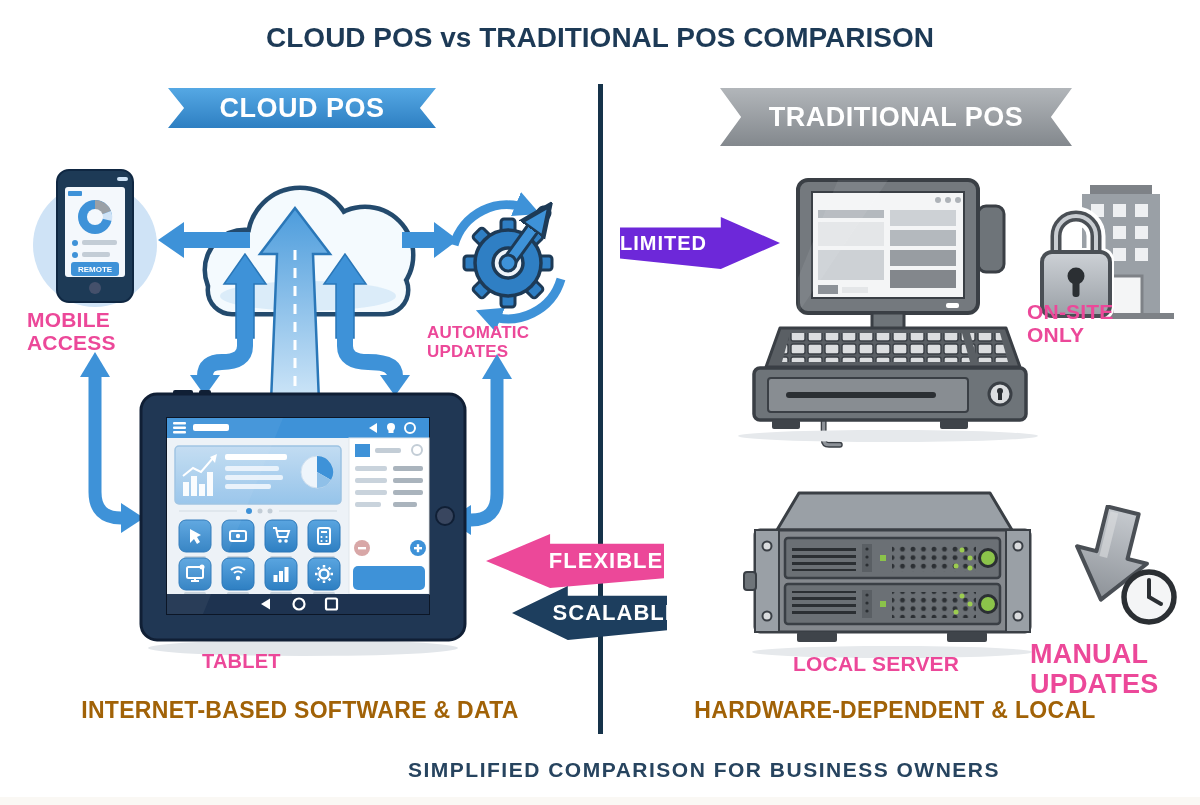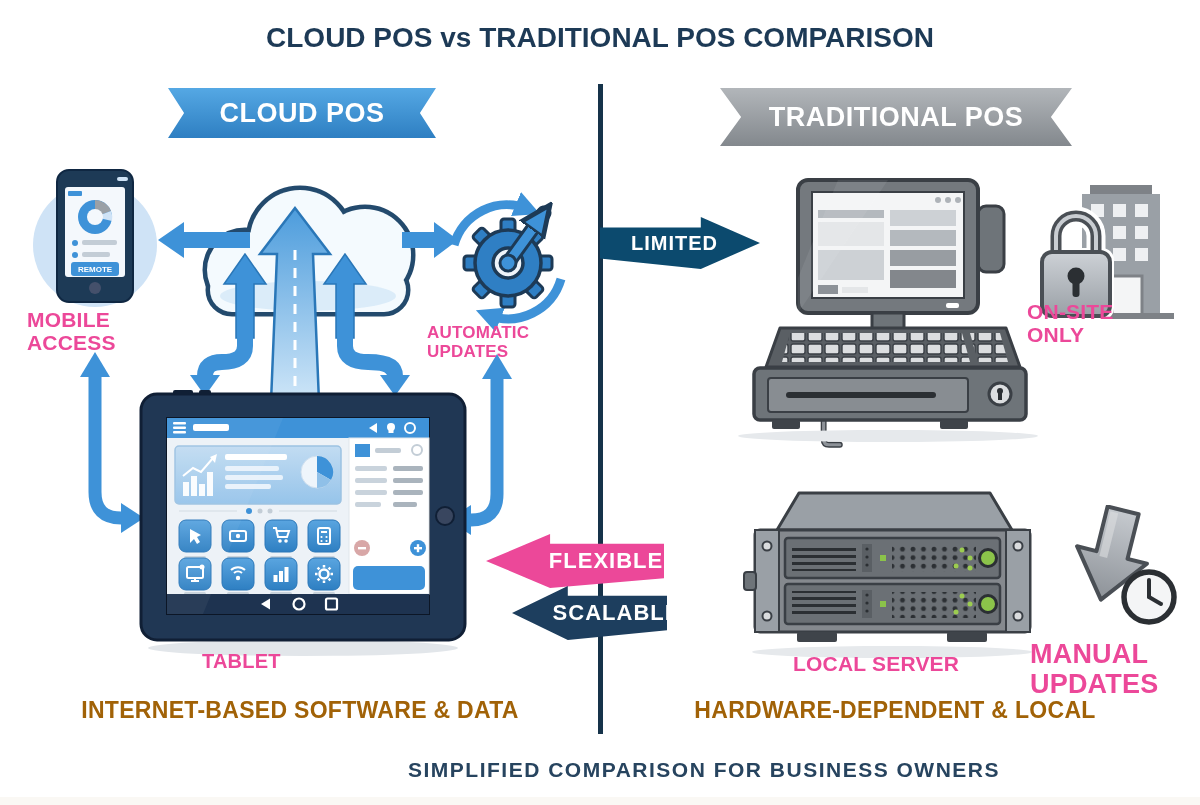--- a/index.html
+++ b/index.html
@@ -7,34 +7,34 @@
        font-family:"Liberation Sans","DejaVu Sans",sans-serif;}
   .abs{position:absolute;}
   .lbl{font-weight:800;color:#ec4899;text-align:left;line-height:1.1;letter-spacing:.2px;}
   .title{font-size:28px;font-weight:800;color:#1d3a56;text-align:center;letter-spacing:0;white-space:nowrap;}
   .banner{display:flex;align-items:center;justify-content:center;color:#fff;font-weight:800;
           letter-spacing:.5px;}
   .banner-blue{background:linear-gradient(#55a8e4,#2e7fc2);clip-path:polygon(0 0,100% 0,94% 50%,100% 100%,0 100%,6% 50%);}
   .banner-gray{background:linear-gradient(#b2b6ba,#83888d);clip-path:polygon(0 0,100% 0,94% 50%,100% 100%,0 100%,6% 50%);}
   .divider{background:#16334a;}
   .flow{display:flex;align-items:center;color:#fff;font-weight:800;letter-spacing:1px;}
-  .flow-right{background:#0c4a6e;clip-path:polygon(0 20%,63% 20%,63% 0,100% 50%,63% 100%,0 80%);justify-content:flex-end;padding-right:42px;}
+  .flow-right{background:#6d28d9;clip-path:polygon(0 20%,63% 20%,63% 0,100% 50%,63% 100%,0 80%);justify-content:flex-start;padding-right:42px;margin-left:20px;}
   .flow-left{clip-path:polygon(100% 18%,36% 18%,36% 0,0 50%,36% 100%,100% 82%);justify-content:center;}
   .footer{font-size:21px;font-weight:700;color:#27445f;text-align:right;letter-spacing:1.5px;}
   .bigcap{font-size:23px;font-weight:800;color:#a16207;text-align:center;letter-spacing:.3px;white-space:nowrap;}
   svg{display:block;}
 </style>
 </head>
 <body>
 
 <div class="abs title" style="left:0;top:22px;width:1200px;">CLOUD POS vs TRADITIONAL POS COMPARISON</div>
 
 <div class="abs divider" style="left:598px;top:84px;width:5px;height:650px;"></div>
 
-<div class="abs banner banner-blue" style="left:168px;top:88px;width:268px;height:50px;font-size:27px;">
+<div class="abs banner banner-blue" style="left:168px;top:88px;width:268px;height:40px;font-size:27px;">
   <span>CLOUD POS</span>
 </div>
 <div class="abs banner banner-gray" style="left:720px;top:88px;width:352px;height:58px;font-size:27px;">
   <span>TRADITIONAL POS</span>
 </div>
 
 <svg class="abs" style="left:70px;top:345px;" width="450" height="200" viewBox="70 345 450 200">
   <g stroke="#3e92d8" stroke-width="13" fill="none" stroke-linecap="round">
     <path d="M 95 374 V 492 Q 95 518 121 518 H 126"></path>
     <path d="M 497 376 V 494 Q 497 520 471 520 H 466"></path>

